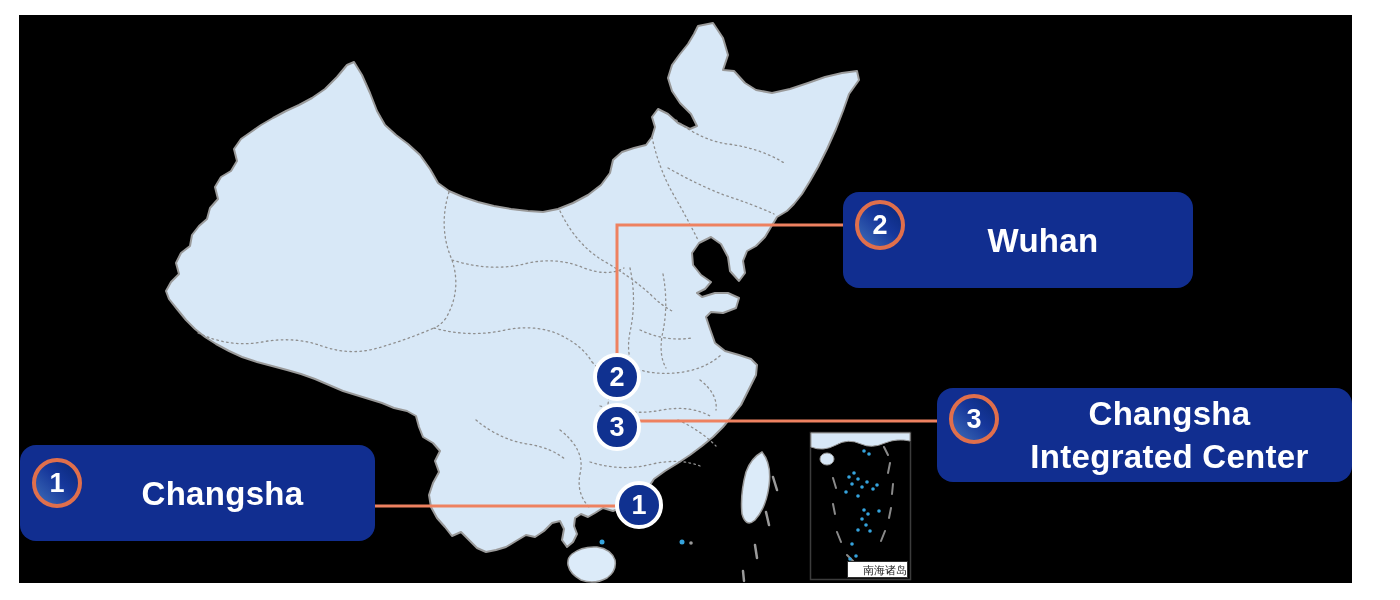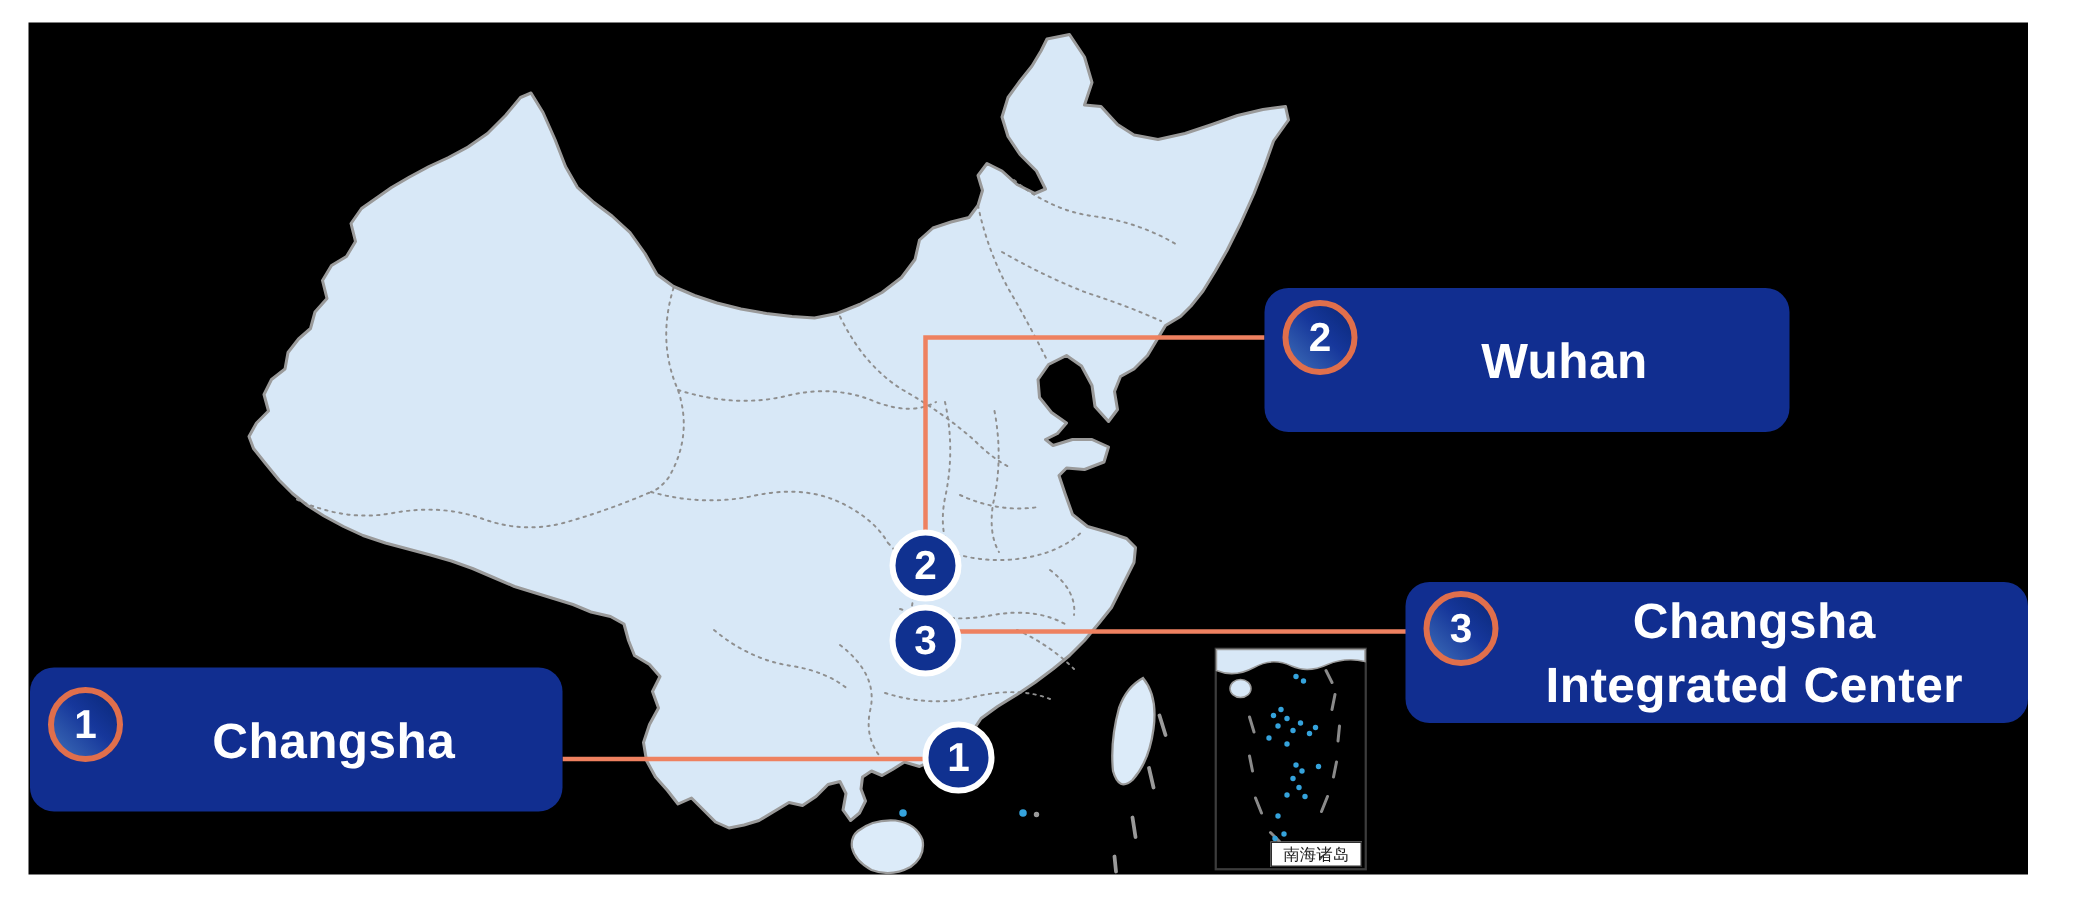--- a/index.html
+++ b/index.html
@@ -22,21 +22,21 @@
   .card-changsha .badge{top:6px;}
 
   .marker{position:absolute;width:40px;height:40px;background:#103190;border:4px solid #ffffff;
           border-radius:50%;color:#fff;font-size:27px;font-weight:bold;
           display:flex;align-items:center;justify-content:center;}
   .marker-1{left:615px;top:481px;}
   .marker-2{left:593px;top:353px;}
   .marker-3{left:593px;top:403px;}
 
   .inset-label{position:absolute;left:847px;top:561px;width:61px;height:17px;background:#ffffff;
-               border:1px solid #2e2e2e;color:#222;font-size:11px;line-height:16px;text-align:center;
+               border:1px solid #2e2e2e;color:#222;font-size:11px;line-height:16px;text-align:right;
                box-sizing:border-box;overflow:hidden;white-space:nowrap;}
 </style>
 </head>
 <body>
 
 <div class="stage">
   <div class="black-canvas"></div>
 
   <svg class="map-svg" viewBox="0 0 1400 600">
     <defs>

